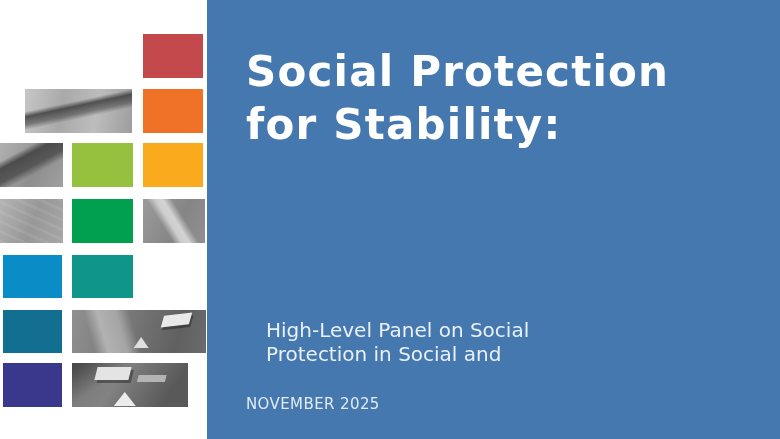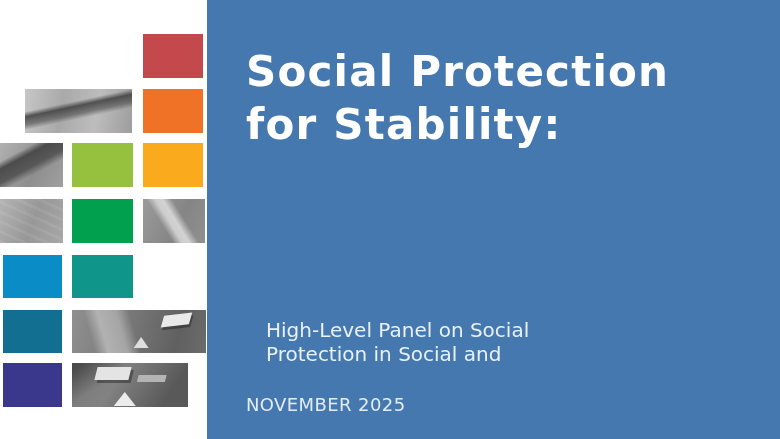--- a/index.html
+++ b/index.html
@@ -64,21 +64,21 @@
     font-size:42px;font-weight:bold;line-height:53px;letter-spacing:1.2px;
   }
   .title span{display:block;}
   .subtitle{
     position:absolute;left:50px;top:309px;margin:9px;
     font-size:20px;font-weight:normal;line-height:24px;letter-spacing:0;
   }
   .subtitle span{display:block;}
   .date{
     position:absolute;left:39px;top:395px;margin:0;
-    font-size:18px;font-weight:normal;line-height:19px;letter-spacing:.4px;
+    font-size:15px;font-weight:normal;line-height:19px;letter-spacing:.4px;
   }
 </style>
 </head>
 <body>
 
 <div class="slide">
 
   <div class="mosaic">
     <div class="tile t-red" style="background: rgb(196, 73, 76);"></div>
     <div class="photo ph-a" title="grayscale photo of village lane with cattle and hedgerow"></div>

